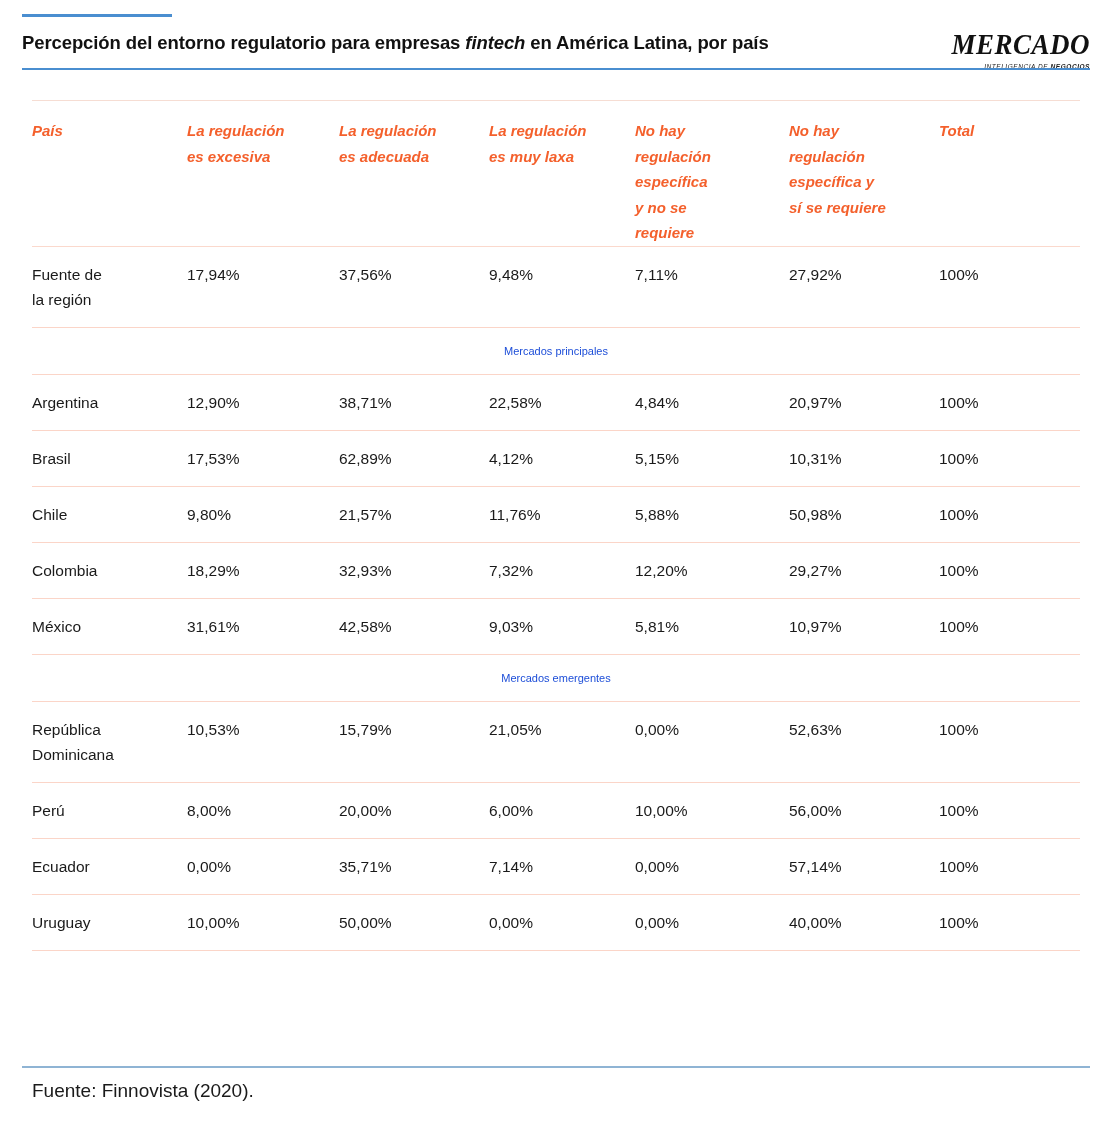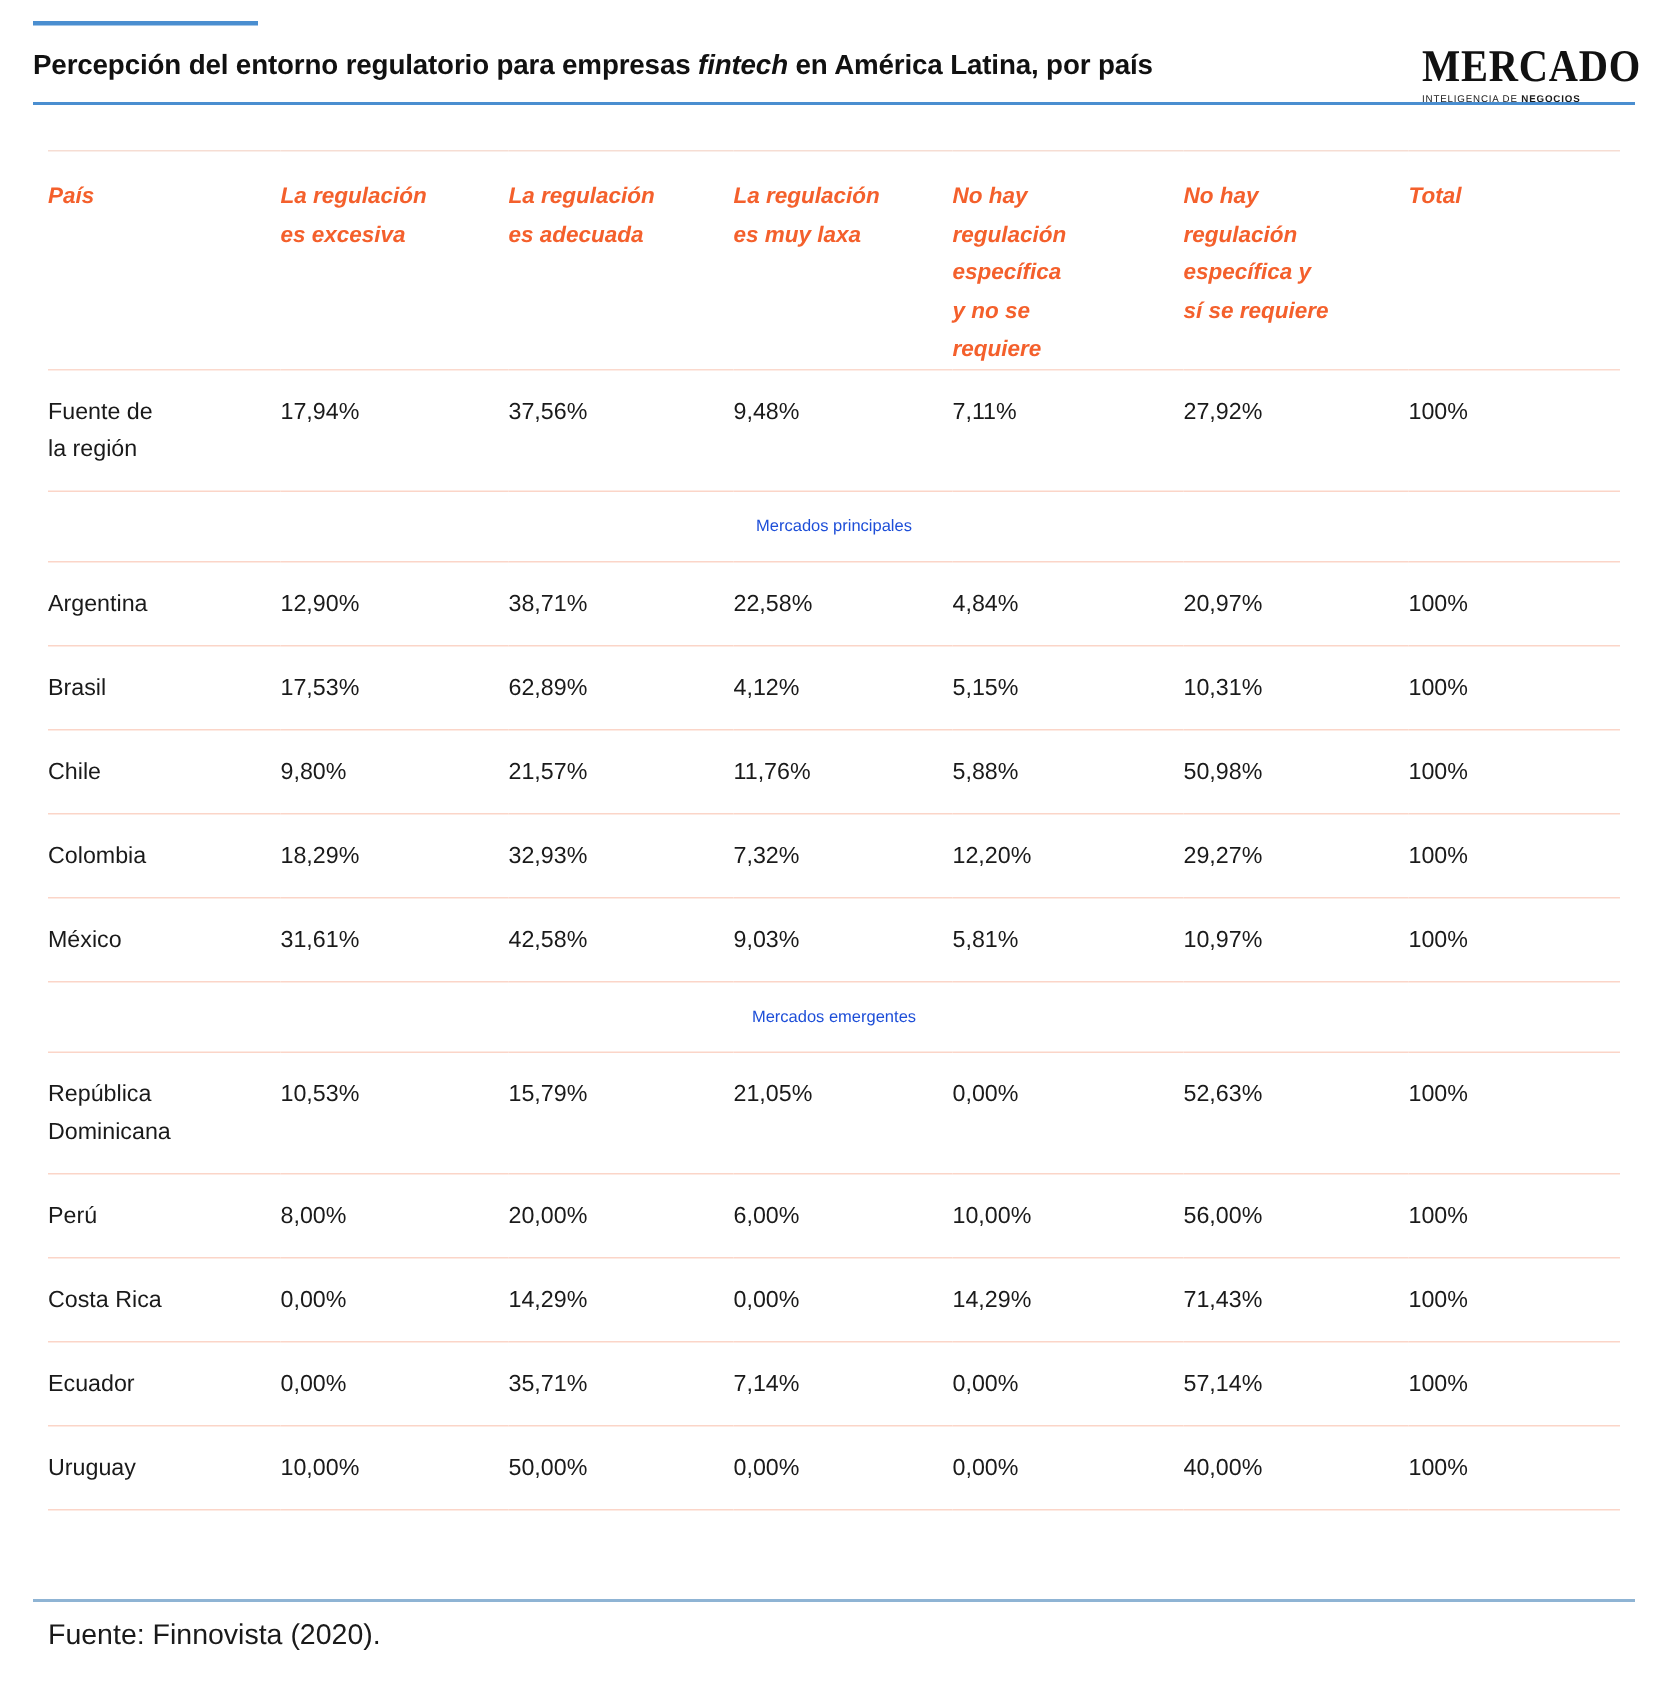--- a/index.html
+++ b/index.html
@@ -56,22 +56,23 @@
   .title .it {
     font-style: italic;
     font-weight: bold;
   }
 
   .logo {
     position: absolute;
     right: 22px;
     top: 0px;
     width: 142px;
-    text-align: left;
+    text-align: right;
     user-select: none;
+    font-style: italic;
   }
   .logo-word {
     font-family: "Liberation Serif", "DejaVu Serif", serif;
     font-weight: bold;
     font-size: 27px;
     letter-spacing: 0.5px;
     line-height: 29px;
     color: #111111;
     transform: scaleY(1.12);
     transform-origin: center top;
@@ -343,31 +344,20 @@
             </td>
             <td class="cell">8,00%</td>
             <td class="cell">20,00%</td>
             <td class="cell">6,00%</td>
             <td class="cell">10,00%</td>
             <td class="cell">56,00%</td>
             <td class="cell">100%</td>
           </tr>
           <tr>
             <td class="cell">
-              <span class="lab">Costa Rica</span>
-            </td>
-            <td class="cell">0,00%</td>
-            <td class="cell">14,29%</td>
-            <td class="cell">0,00%</td>
-            <td class="cell">14,29%</td>
-            <td class="cell">71,43%</td>
-            <td class="cell">100%</td>
-          </tr>
-          <tr>
-            <td class="cell">
               <span class="lab">Ecuador</span>
             </td>
             <td class="cell">0,00%</td>
             <td class="cell">35,71%</td>
             <td class="cell">7,14%</td>
             <td class="cell">0,00%</td>
             <td class="cell">57,14%</td>
             <td class="cell">100%</td>
           </tr>
           <tr>

